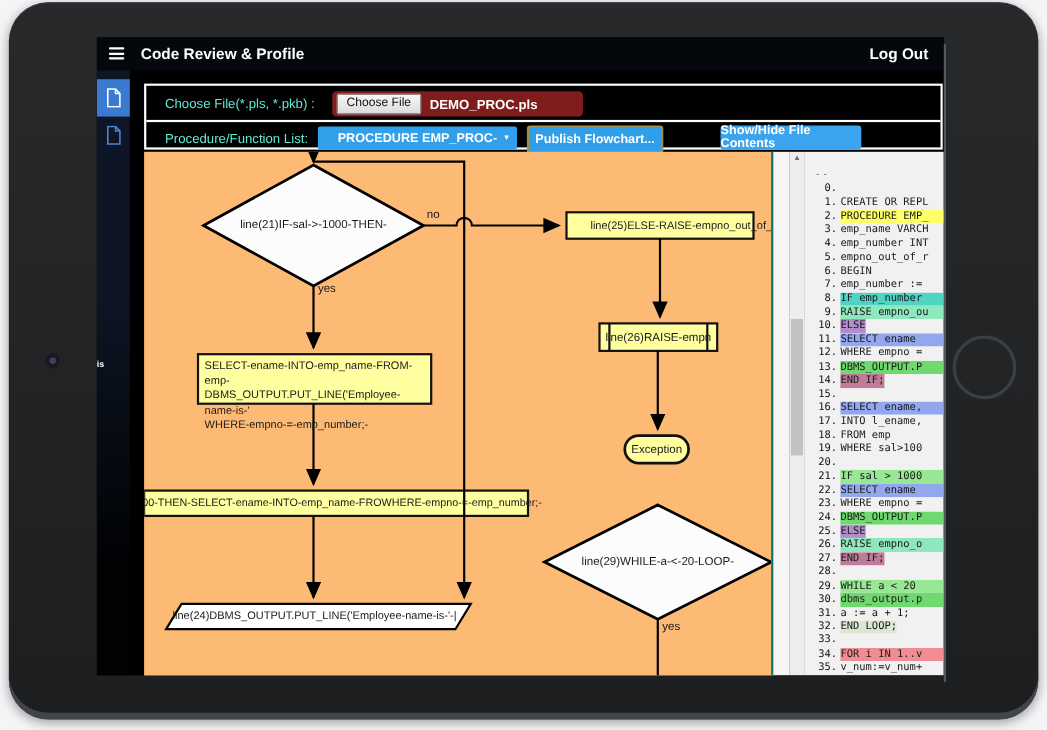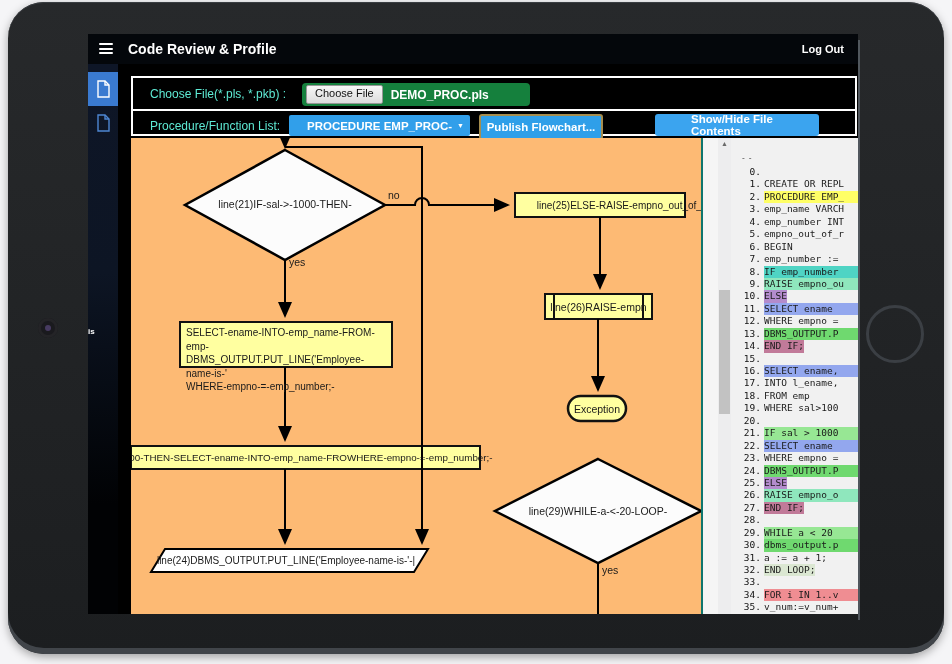--- a/index.html
+++ b/index.html
@@ -17,47 +17,47 @@
   .screen-edge{position:absolute;left:850px;top:38px;width:2px;height:580px;background:#596067;opacity:.85;}
   
   .screen{position:absolute;left:80px;top:32px;width:770px;height:580px;background:#000;overflow:hidden;}
   
   .navbar{position:absolute;left:0;top:0;width:770px;height:30px;background:#04070b;}
   .hamburger{position:absolute;left:11px;top:9px;width:14px;height:12px;cursor:pointer;}
   .hamburger span{display:block;height:2px;background:#fff;margin-bottom:2.6px;border-radius:1px;}
   .app-title{position:absolute;left:40px;top:0;height:30px;line-height:30px;color:#fff;
     font-size:14px;font-weight:bold;}
   .logout{position:absolute;right:14px;top:0;height:30px;line-height:30px;color:#fff;
-    font-size:11px;font-weight:bold;cursor:pointer;}
+    font-size:14px;font-weight:bold;cursor:pointer;}
   
   .sidebar{position:absolute;left:0;top:30px;width:30px;height:550px;
     background:linear-gradient(180deg,#0e1627 0%,#0d1524 38%,#070c15 58%,#010204 80%);}
   .side-item{position:absolute;left:0;width:30px;height:34px;display:flex;align-items:center;justify-content:center;cursor:pointer;}
   .side-item.active{background:#3a7ad0;}
   .stray{position:absolute;left:0px;top:263px;color:#fff;font-size:8px;font-weight:bold;}
   
   .toolbar{position:absolute;left:43px;top:42px;width:722px;height:56px;background:#000;
     border:2px solid #fff;}
   .tb-divider{position:absolute;left:0;top:31px;width:100%;height:2px;background:#fff;}
   .tb-label{position:absolute;color:#5eead4;font-size:12px;font-weight:400;}
-  .file-pill{position:absolute;left:169px;top:5px;width:228px;height:23px;background:#15803d;
+  .file-pill{position:absolute;left:169px;top:5px;width:228px;height:23px;background:#7f1d1d;
     border-radius:4px;display:flex;align-items:center;cursor:pointer;}
   .choose-btn{margin-left:4px;height:17px;padding:0 8px;background:linear-gradient(#f7f7f7,#dcdcdc);
     border:1px solid #969696;border-radius:2px;font-size:11px;color:#111;line-height:15px;}
   .file-name{margin-left:8px;color:#fff;font-size:12px;font-weight:bold;}
   .proc-select{position:absolute;left:156px;top:37px;width:181px;height:21px;background:#319fea;
     border-radius:2px;color:#fff;font-size:11.5px;font-weight:bold;display:flex;align-items:center;
     justify-content:center;cursor:pointer;}
   .caret{position:absolute;right:6px;font-size:7px;}
   .btn-publish{position:absolute;left:346px;top:36px;width:120px;height:22px;background:#2f9fe9;
     border:2px solid #a68d4e;border-radius:3px;color:#fff;font-size:11.5px;font-weight:bold;
     display:flex;align-items:center;justify-content:center;cursor:pointer;}
   .btn-toggle{position:absolute;left:522px;top:36px;width:128px;height:22px;background:#3ba4ef;
     border-radius:3px;color:#fff;font-size:11.5px;font-weight:bold;display:flex;align-items:center;
-    justify-content:center;cursor:pointer;padding-left:36px;}
+    justify-content:center;cursor:pointer;}
   
   .flowchart{position:absolute;left:43px;top:104px;width:570px;height:556px;background:#fdba74;
     border-right:2px solid #0f766e;overflow:hidden;}
   .fc-gap{position:absolute;left:615px;top:104px;width:15px;height:476px;background:#f5f5f5;}
   .fc-label{position:absolute;color:#1a1a1a;font-size:10.5px;pointer-events:none;}
   .fc-center{display:flex;align-items:center;justify-content:center;text-align:center;}
   
   .vscroll{position:absolute;left:630px;top:104px;width:13px;height:476px;background:#ededee;}
   .scroll-up{width:13px;height:12px;text-align:center;font-size:7px;color:#6a6a6a;line-height:12px;cursor:pointer;}
   .thumb{position:absolute;left:1px;top:152px;width:11px;height:124px;background:#c2c2c2;cursor:pointer;}

